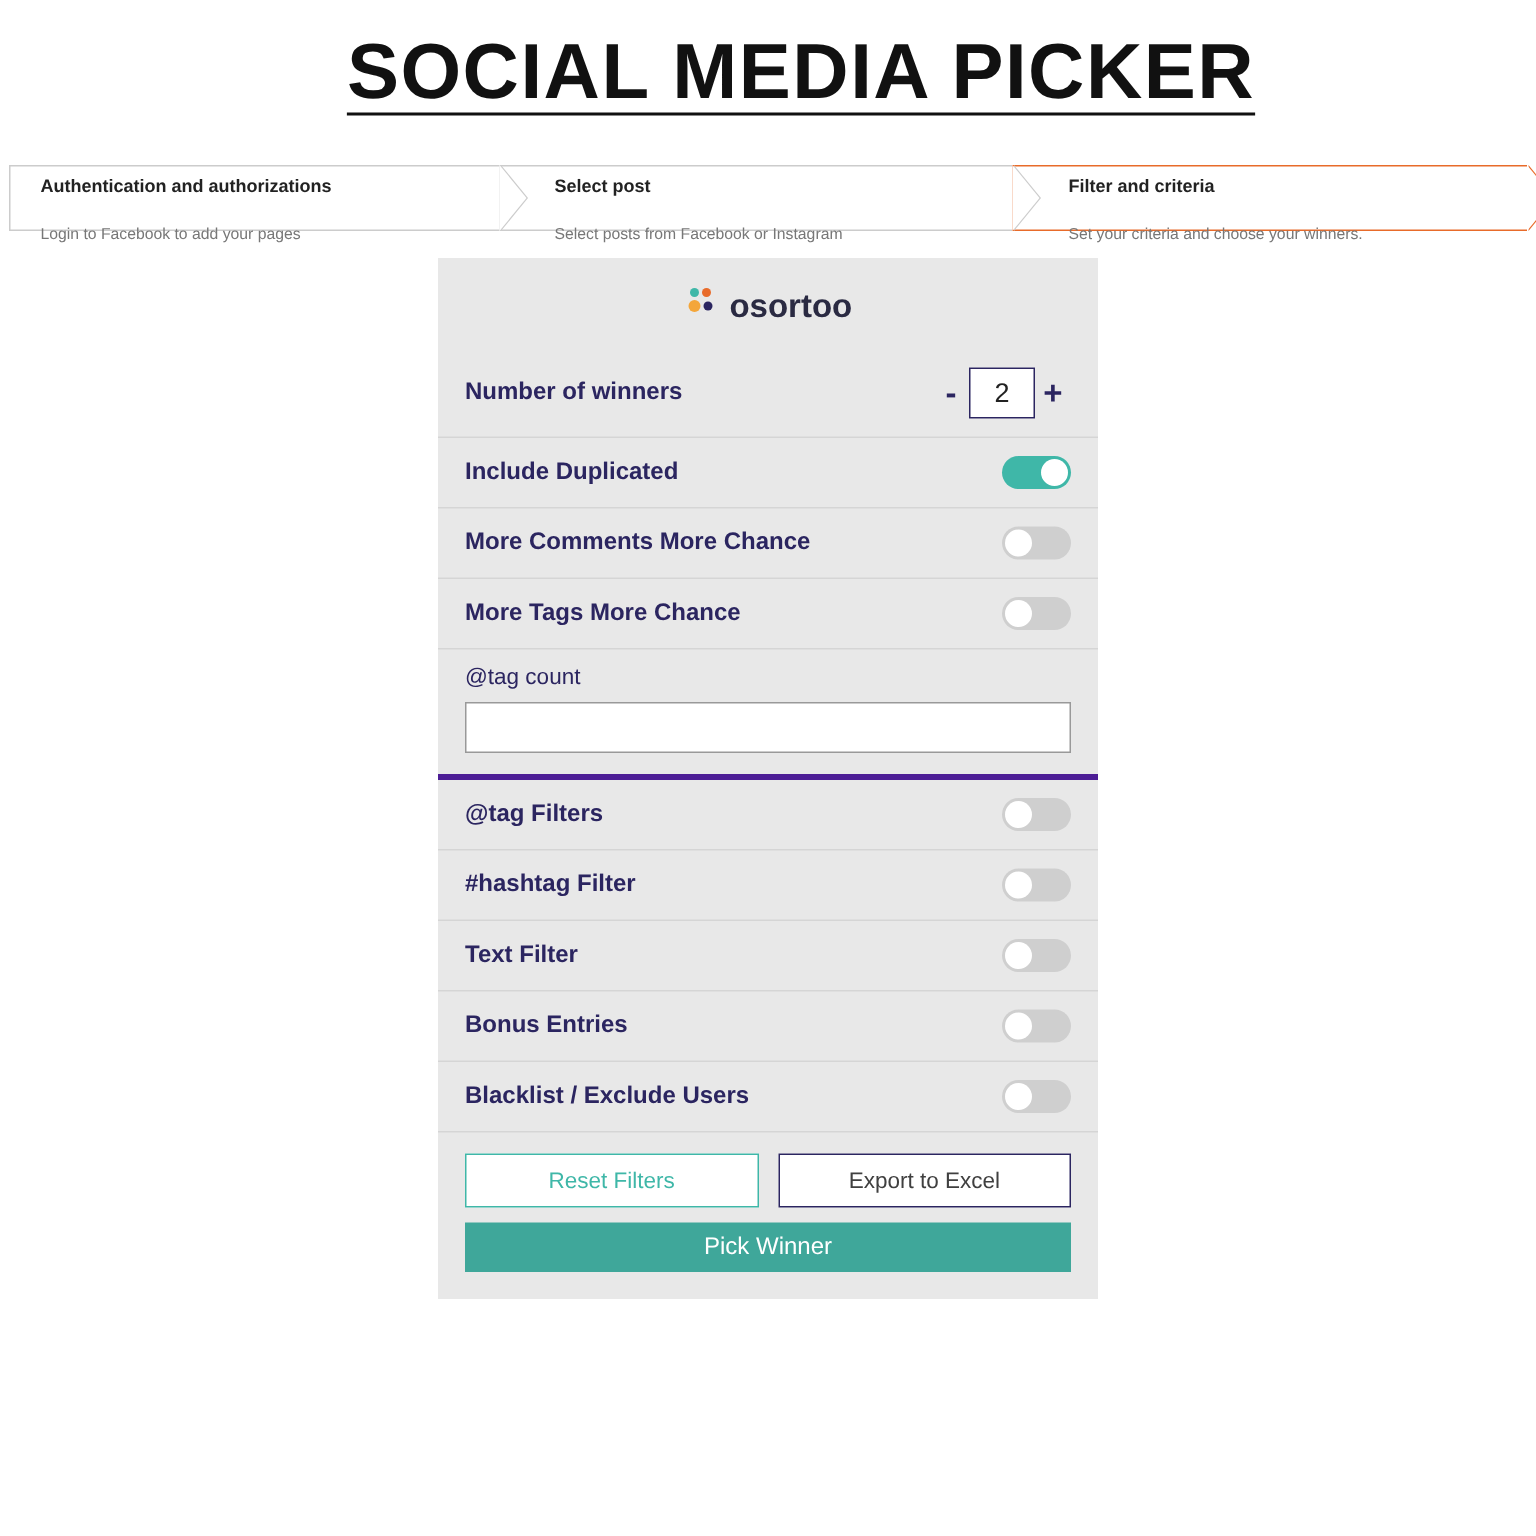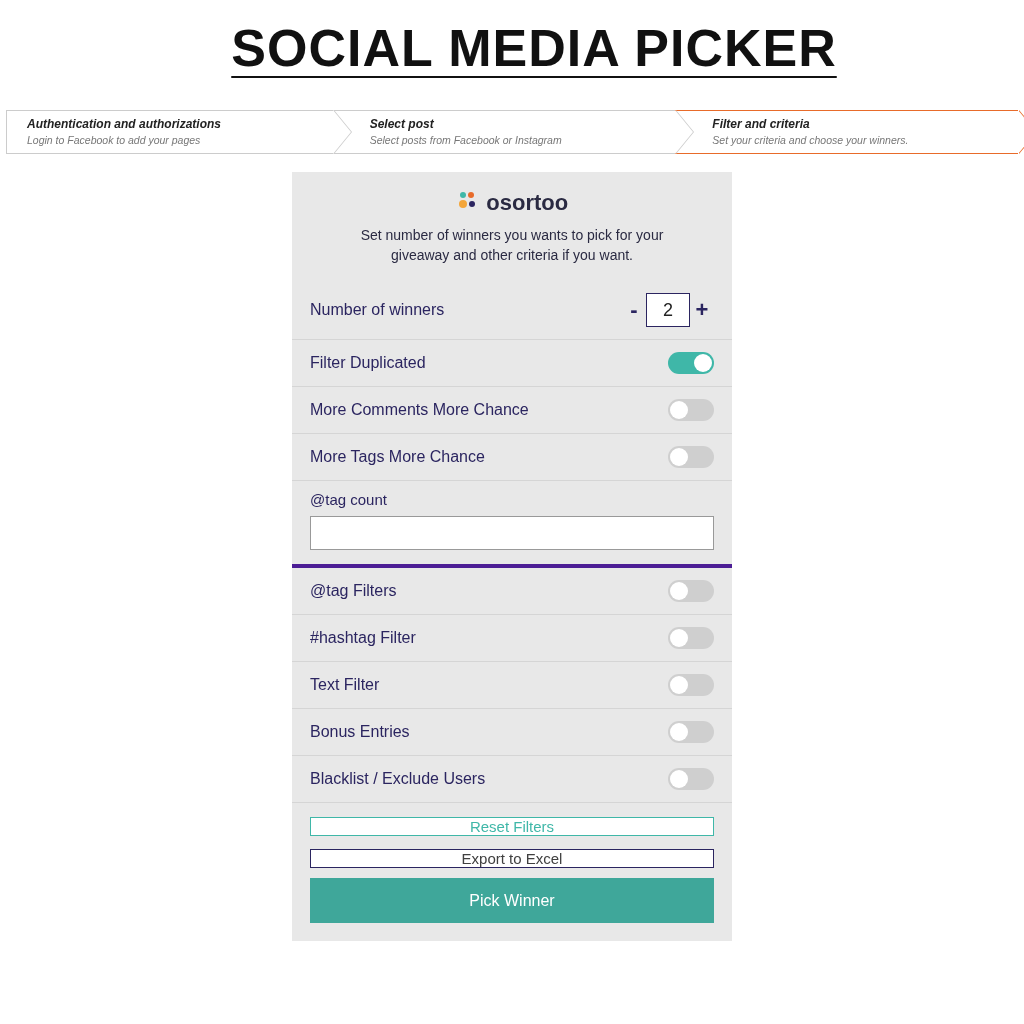--- a/index.html
+++ b/index.html
@@ -19,21 +19,20 @@
     color: #111;
     text-decoration: underline;
     text-decoration-thickness: 2px;
     text-underline-offset: 10px;
     margin-left: 44px;
   }
   .steps {
     display: flex;
     margin: 32px 0 18px 0;
     padding: 0 6px;
-    font-style: italic;
   }
   .step {
     position: relative;
     flex: 1;
     border: 1px solid #ccc;
     border-right: none;
     padding: 6px 20px 6px 36px;
     background: #fff;
     height: 44px;
   }
@@ -63,21 +62,21 @@
   }
   .step.active::before { border-left-color: #e86b2a; }
   .step-title {
     font-size: 12px;
     font-weight: 700;
     color: #222;
   }
   .step-sub {
     font-size: 10.5px;
     color: #777;
-    margin-top: 3px;
+    margin-top: 19px;
   }
   .card {
     width: 440px;
     margin: 0 auto;
     background: #e8e8e8;
     padding: 16px 0 18px 0;
   }
   .logo-row {
     text-align: center;
     margin-top: 2px;
@@ -106,21 +105,21 @@
     display: flex;
     align-items: center;
     justify-content: space-between;
     padding: 12px 18px;
     border-bottom: 1px solid #d5d5d5;
   }
   .row:first-of-type { border-top: none; }
   .row-label {
     color: #2b2560;
     font-size: 16px;
-    font-weight: 400;
+    font-weight: 700;
   }
   .stepper {
     display: flex;
     align-items: center;
   }
   .stepper button {
     background: none;
     border: none;
     color: #2b2560;
     font-size: 22px;
@@ -170,38 +169,37 @@
     height: 34px;
     border: 1px solid #999;
     background: #fff;
     padding: 0 8px;
     font-size: 14px;
   }
   .actions {
     display: flex;
     gap: 13px;
     padding: 14px 18px 10px 18px;
-    flex-direction: column;
   }
   .btn {
     flex: 1;
     height: 36px;
     font-size: 15px;
     font-weight: 500;
     border: 1px solid;
     background: #fff;
     cursor: pointer;
   }
   .btn-reset { color: #3fb7a8; border-color: #3fb7a8; }
   .btn-export { color: #404040; border-color: #2b2560; }
   .btn-primary {
     display: block;
     width: calc(100% - 36px);
     margin: 0 18px;
-    height: 45px;
+    height: 33px;
     background: #3fa79a;
     color: #fff;
     border: none;
     font-size: 16px;
     cursor: pointer;
   }
   .first-row { margin-top: 16px; border-top: none; }
 </style>
 </head>
 <body>
@@ -228,34 +226,33 @@
     <span class="logo-dots">
       <svg width="22" height="22" viewBox="0 0 22 22">
         <circle cx="7" cy="5" r="3" fill="#3fb7a8"></circle>
         <circle cx="15" cy="5" r="3" fill="#e86b2a"></circle>
         <circle cx="7" cy="14" r="4" fill="#f4a63a"></circle>
         <circle cx="16" cy="14" r="3" fill="#2b2560"></circle>
       </svg>
     </span>
     <span class="logo-text">osortoo</span>
   </div>
-  <p class="intro">Set number of winners you wants to pick for your giveaway and other criteria if you want.</p>
 
   <div class="row first-row">
     <span class="row-label">Number of winners</span>
     <div class="stepper">
       <button>-</button>
       <input type="text" value="2" style="">
       <button>+</button>
     </div>
   </div>
 
 
   <div class="row">
-    <span class="row-label">Filter Duplicated</span>
+    <span class="row-label">Include Duplicated</span>
     <div class="toggle on">
         <div class="knob"></div>
       </div>
   </div>
 
   <div class="row">
     <span class="row-label">More Comments More Chance</span>
     <div class="toggle off">
         <div class="knob"></div>
       </div>

